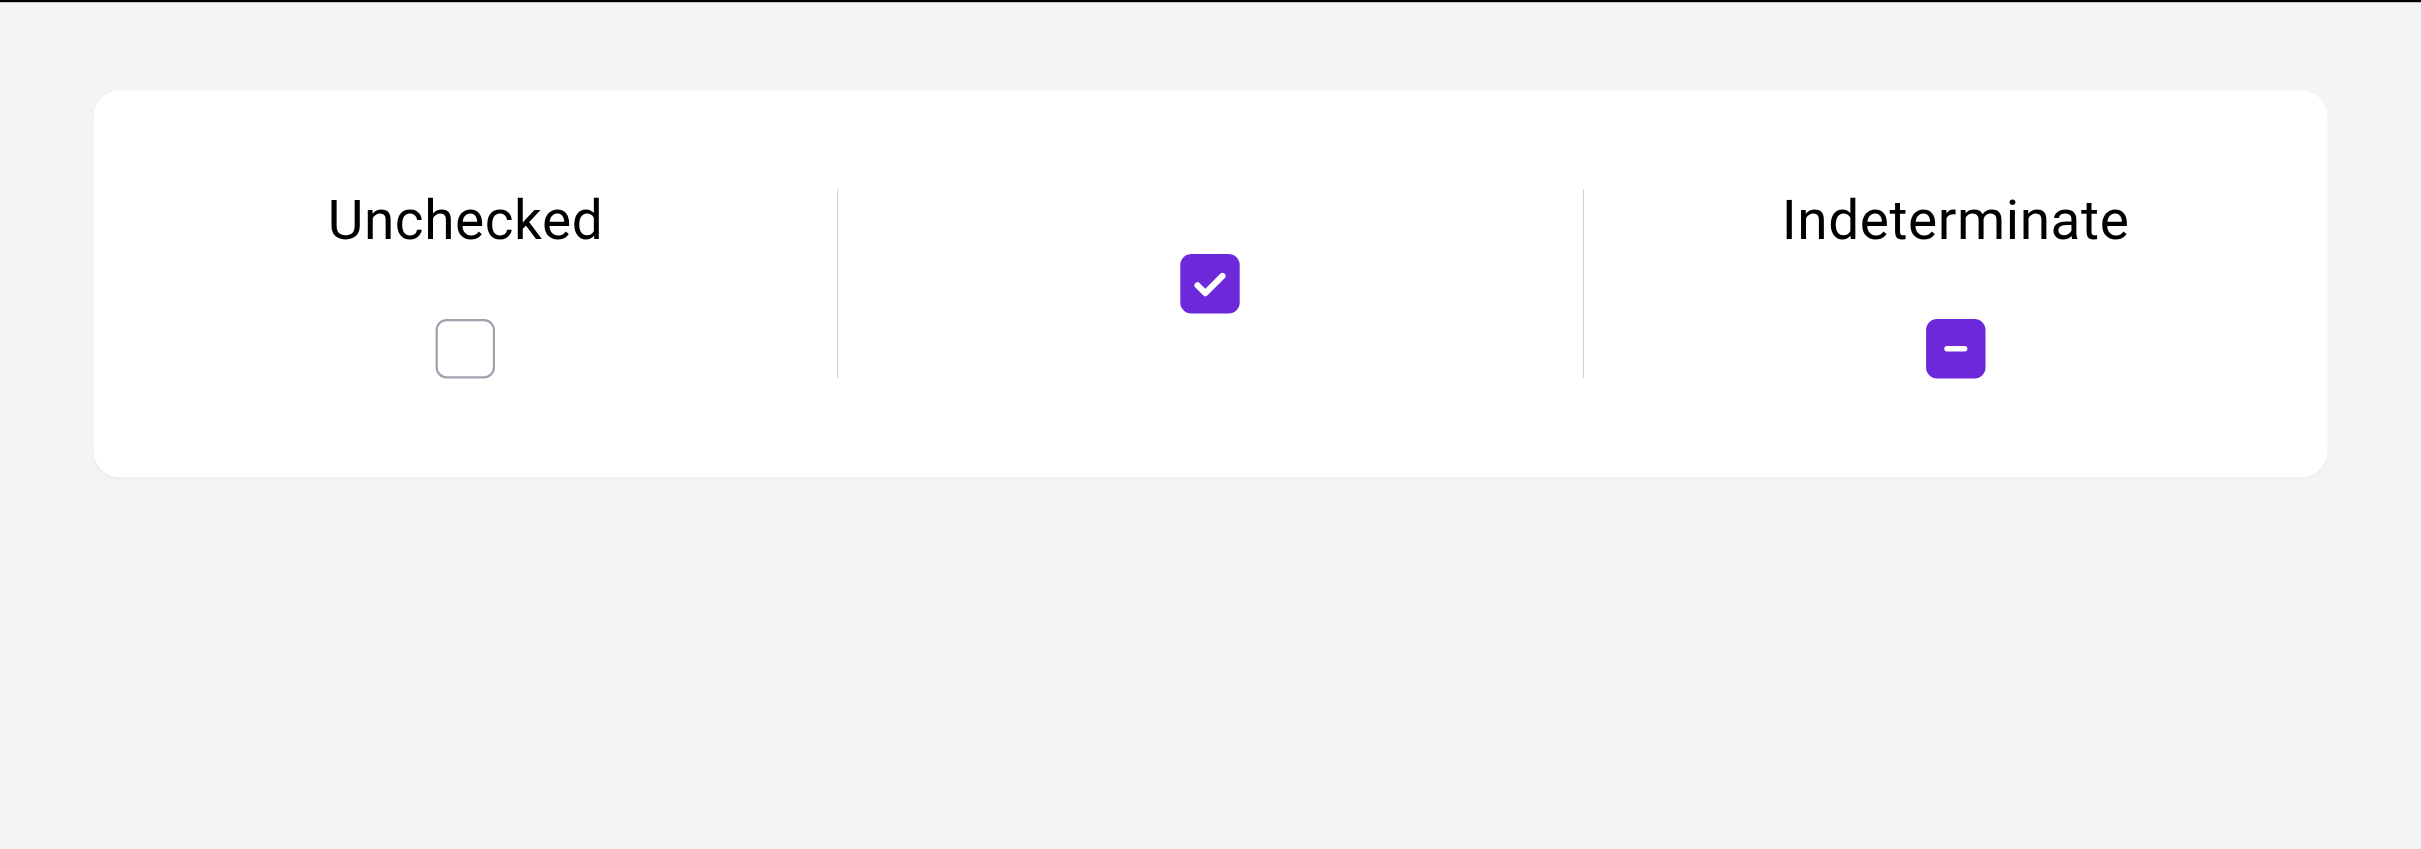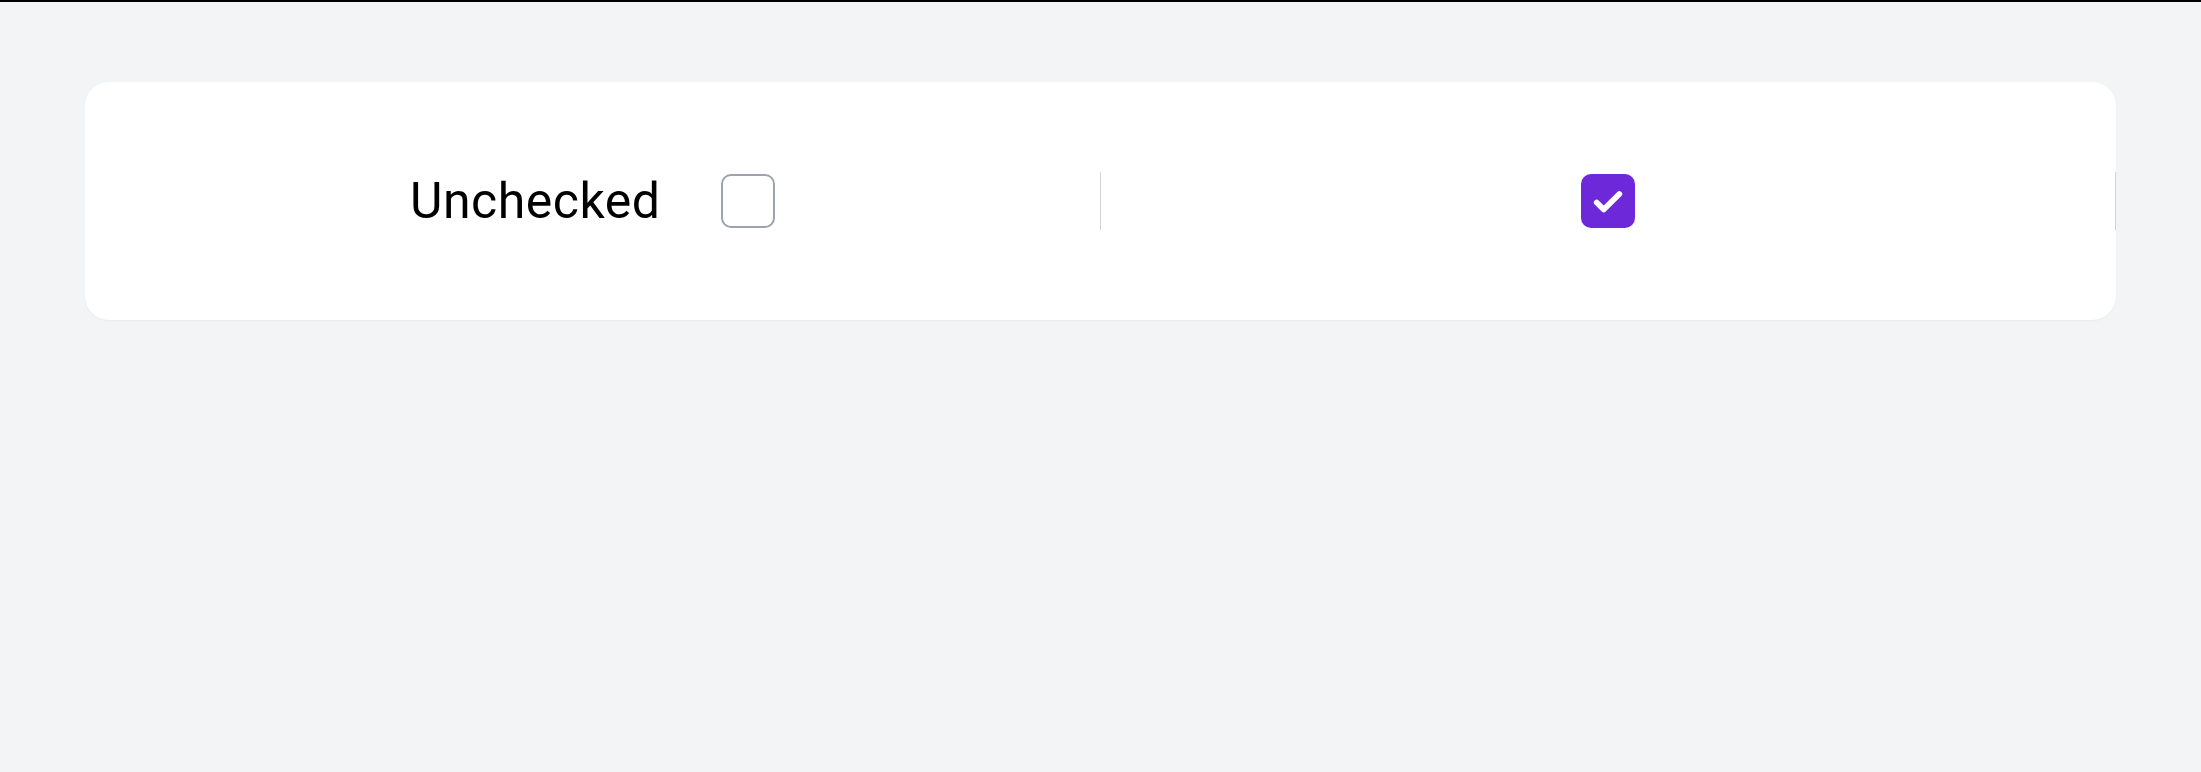--- a/index.html
+++ b/index.html
@@ -22,21 +22,21 @@
       background: #ffffff;
       border-radius: 24px;
       display: flex;
       align-items: stretch;
       padding: 90px 0;
       box-shadow: 0 1px 2px rgba(0,0,0,0.04);
     }
     .col {
       flex: 1;
       display: flex;
-      flex-direction: row;
+      flex-direction: column;
       align-items: center;
       justify-content: center;
       gap: 60px;
     }
     .divider {
       width: 1px;
       background: #d1d5db;
       align-self: stretch;
     }
     .label {
@@ -94,15 +94,25 @@
         <span>
           <svg class="check-mark" viewBox="0 0 24 24" fill="none" stroke="#ffffff" stroke-width="4" stroke-linecap="round" stroke-linejoin="round">
             <polyline points="4 13 9 18 20 7"></polyline>
           </svg>
         </span>
       </div>
     </div>
 
     <div class="divider"></div>
 
+    <div class="col">
+      <div class="label">Indeterminate</div>
+      <div class="checkbox indeterminate" role="checkbox" aria-checked="mixed">
+        <span>
+          <svg class="minus-mark" viewBox="0 0 24 24" fill="none" stroke="#ffffff" stroke-width="5" stroke-linecap="round">
+            <line x1="4" y1="12" x2="20" y2="12"></line>
+          </svg>
+        </span>
+      </div>
+    </div>
 
   </div>
 </div>
 
 </body></html>

